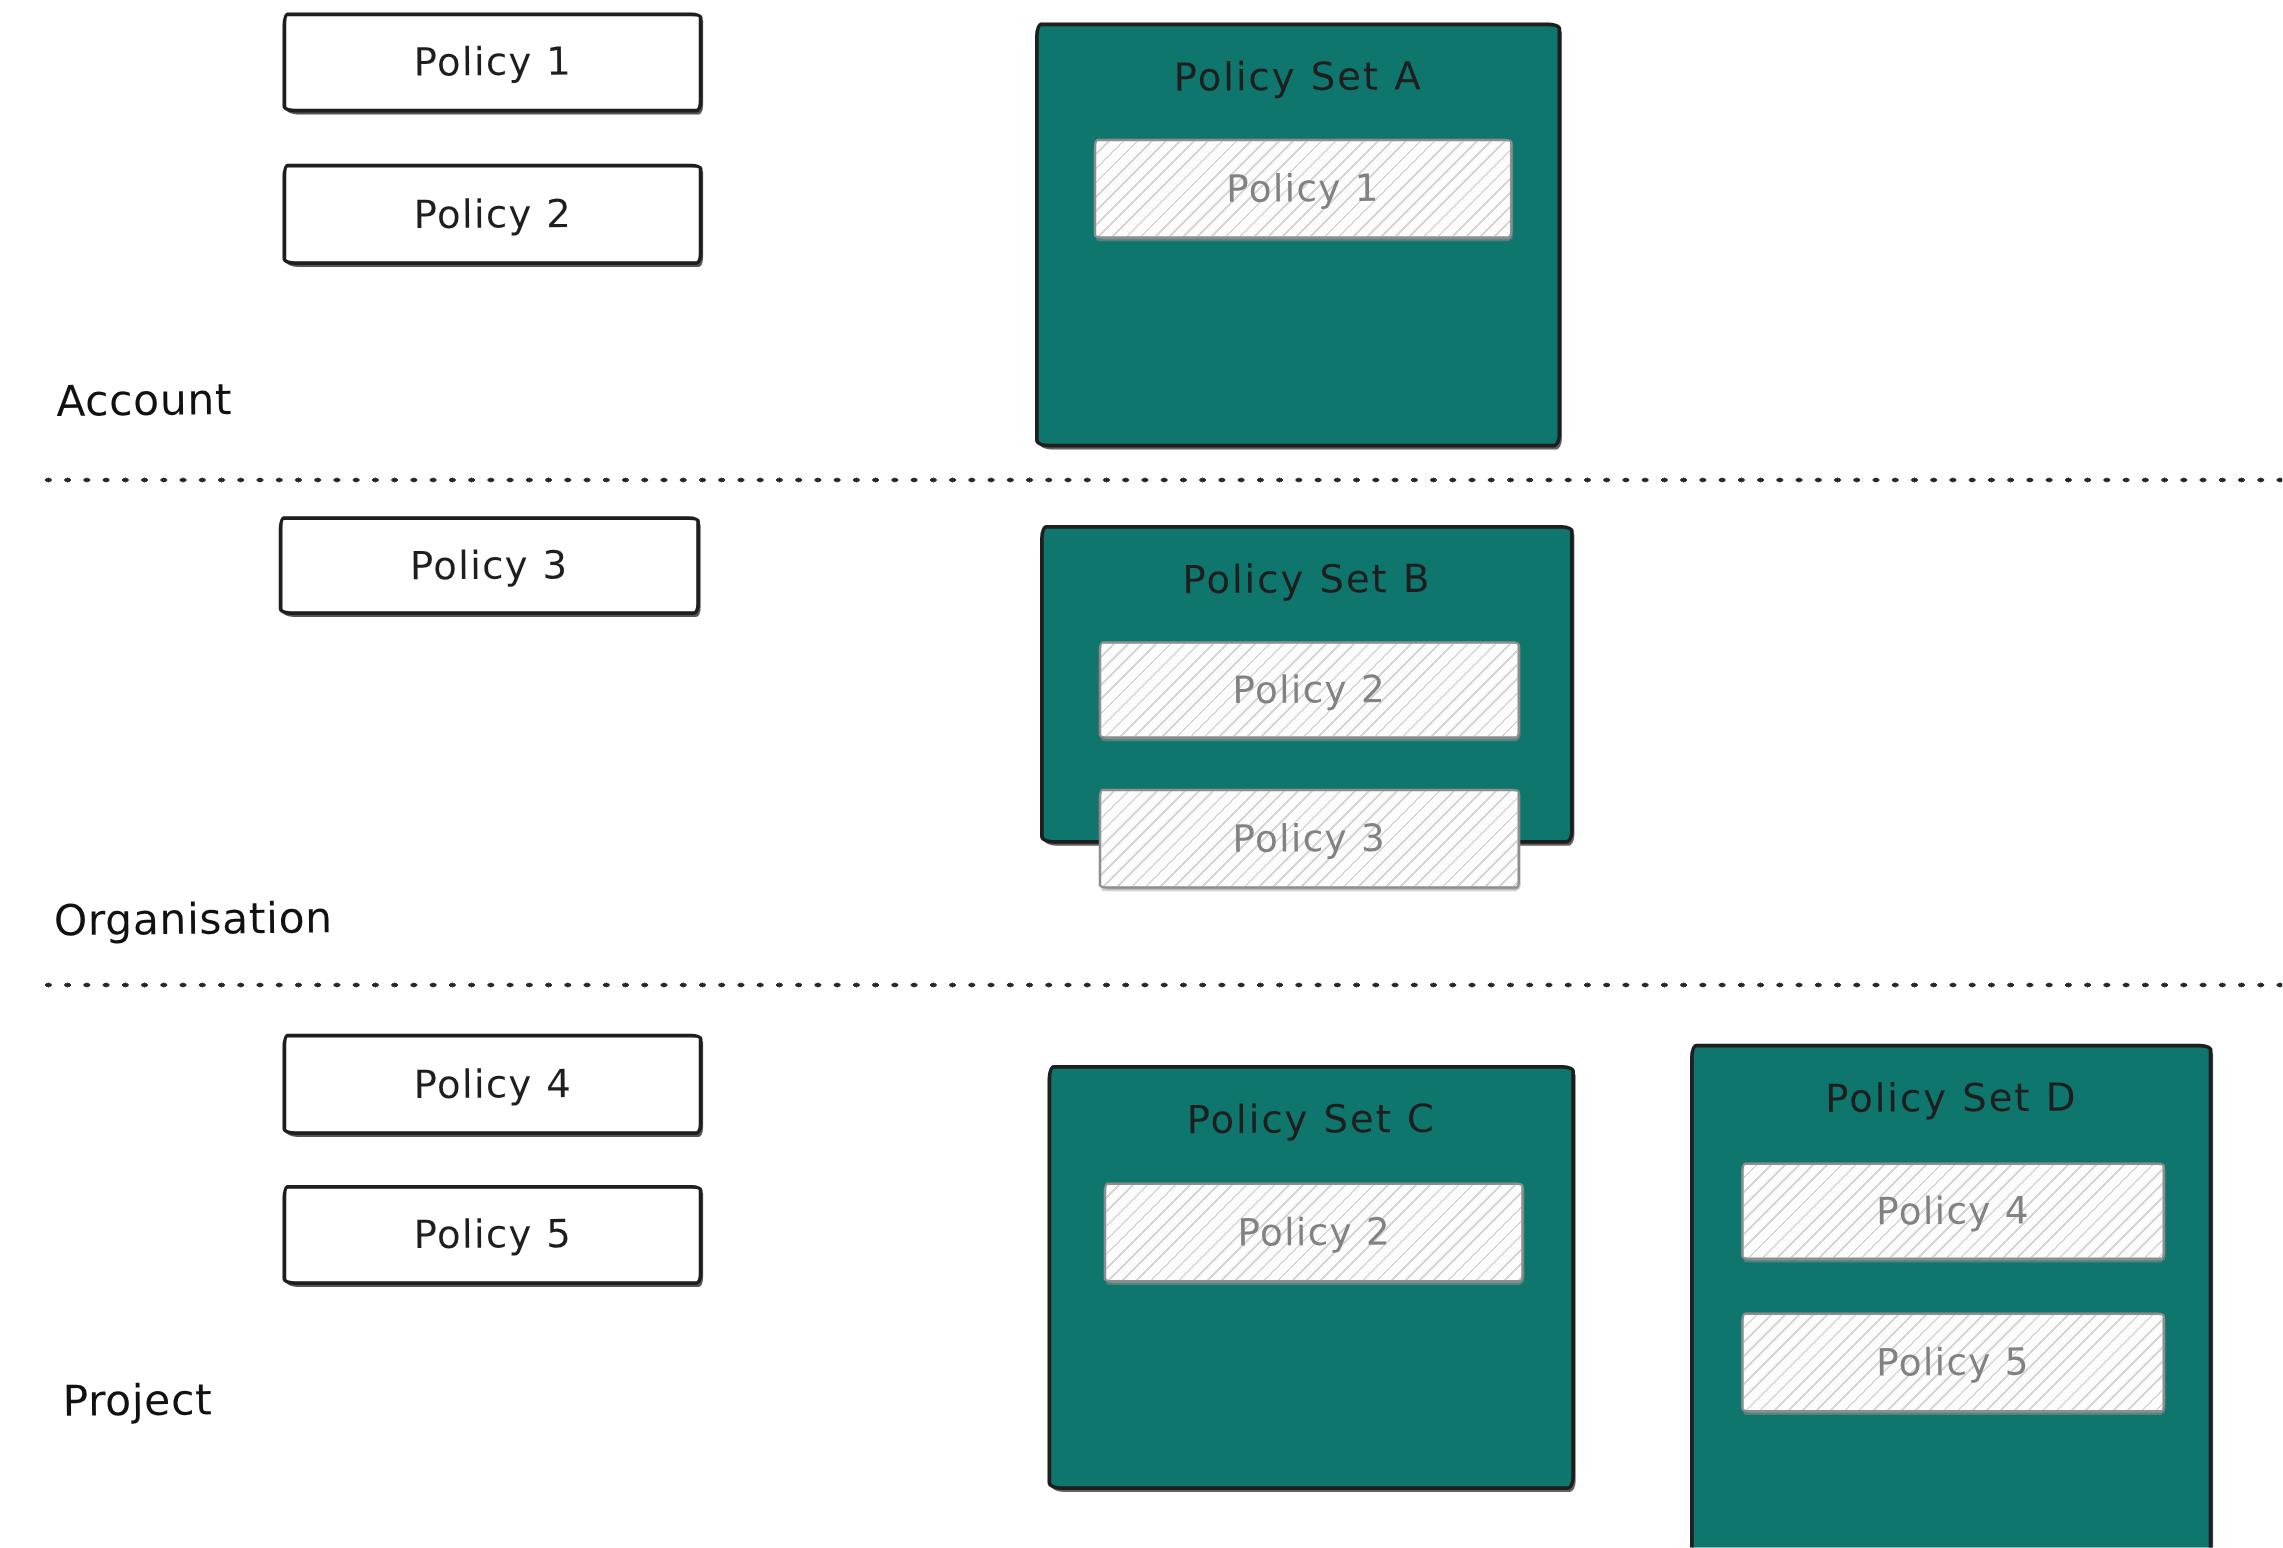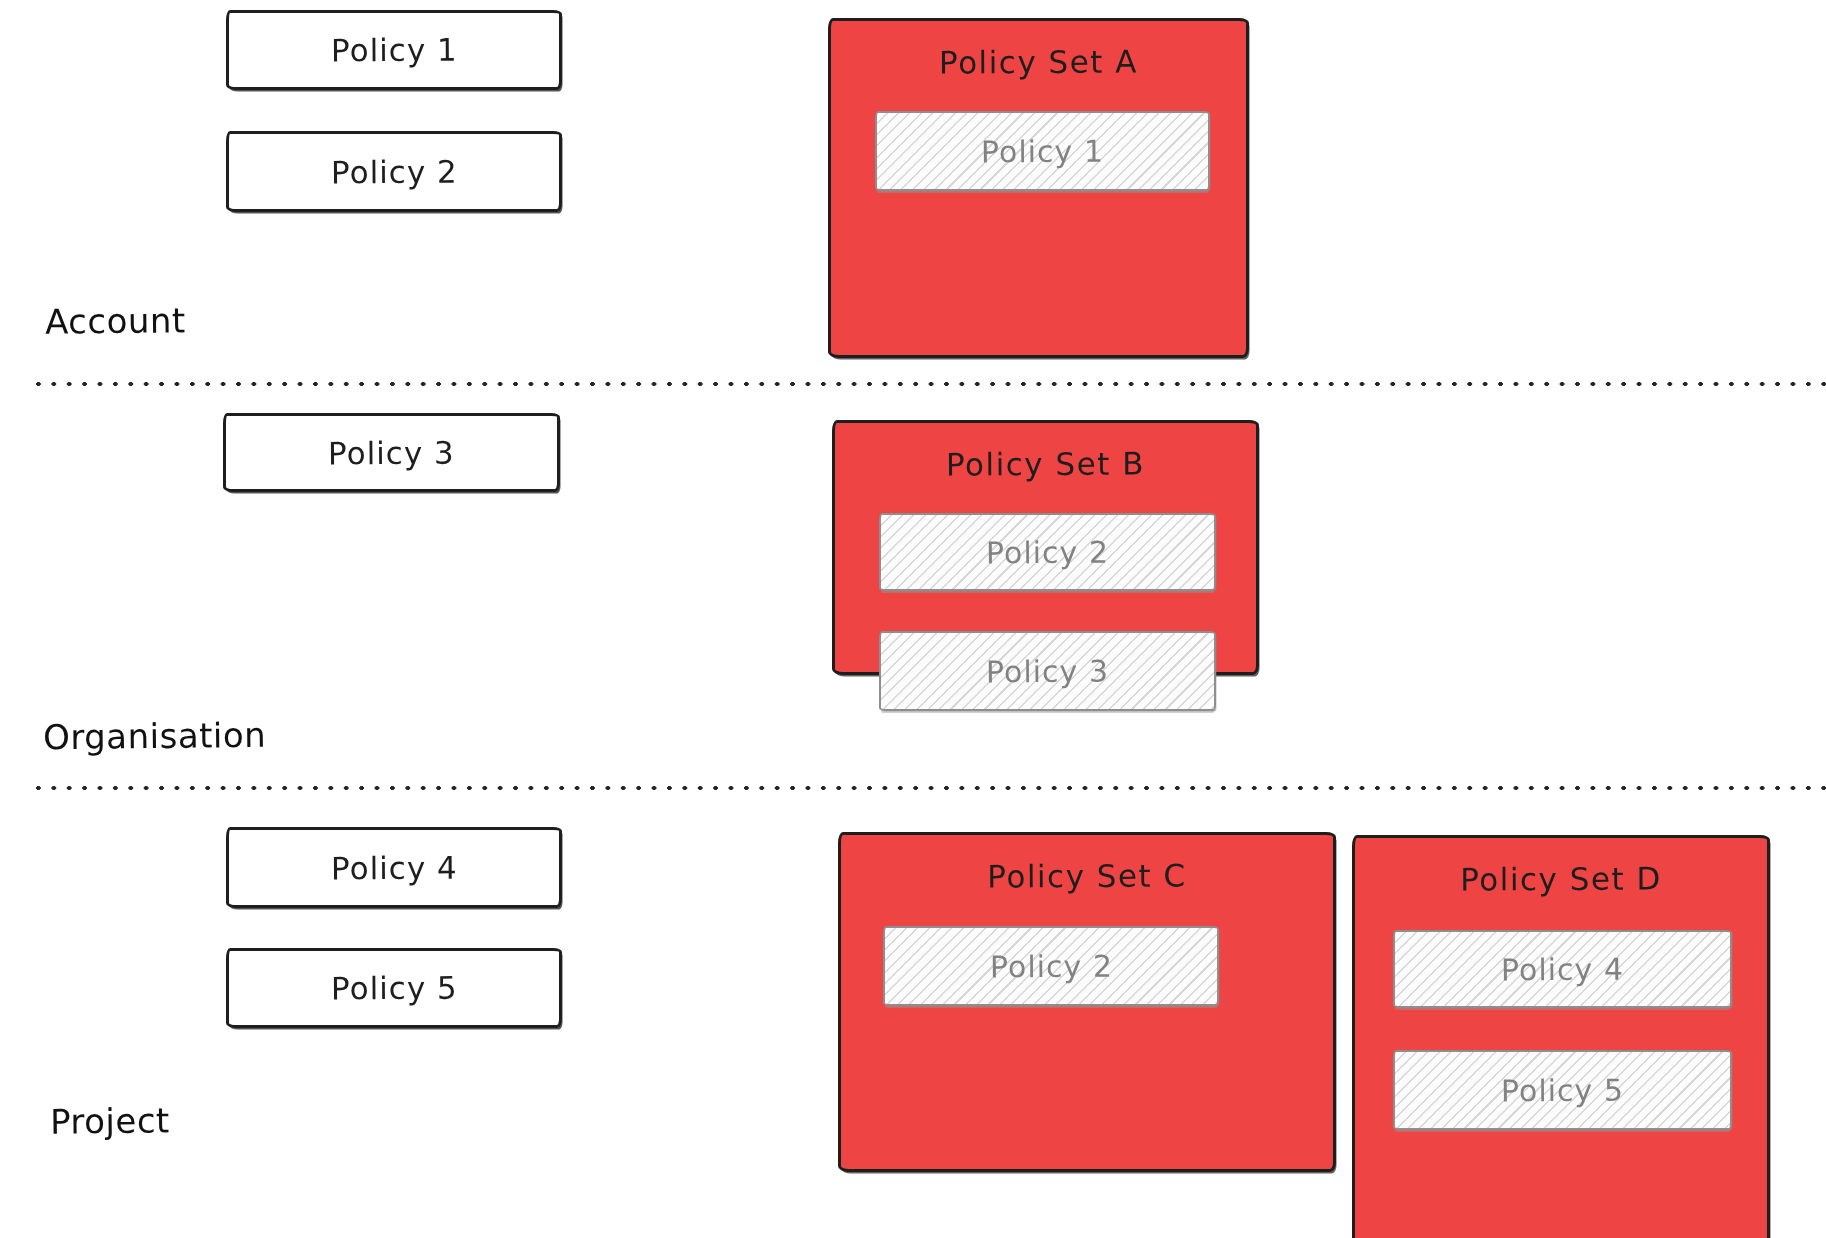--- a/index.html
+++ b/index.html
@@ -18,21 +18,21 @@
     border-radius:4px 9px 5px 10px / 10px 4px 9px 5px;
     box-shadow:2px 3px 0 -1.5px rgba(30,30,30,.75);
     display:flex;align-items:center;justify-content:center;
     font-size:31px;letter-spacing:1px;color:#1e1e1e;
   }
   .pbox .lbl{transform:rotate(-.4deg);}
 
   
   .pset{
     position:absolute;box-sizing:border-box;
-    background:#ef4444;
+    background:#0f766e;
     border:3.5px solid #1e1e1e;
     border-radius:5px 10px 6px 11px / 11px 5px 10px 6px;
     box-shadow:2px 3px 0 -1.5px rgba(30,30,30,.7);
   }
   .pset-title{
     position:absolute;left:0;right:0;top:23px;
     text-align:center;font-size:31px;letter-spacing:1.5px;
     color:#1e1e1e;transform:rotate(-.3deg);
   }
 
@@ -111,21 +111,21 @@
   <div class="divider" style="top:785px"></div>
 
   <div class="pbox" style="left:226px;top:827px;width:336px;height:81px">
     <span class="lbl">Policy 4</span>
   </div>
 
   <div class="pbox" style="left:226px;top:948px;width:336px;height:80px">
     <span class="lbl">Policy 5</span>
   </div>
 
-  <div class="pset" style="left:838px;top:832px;width:498px;height:340px">
+  <div class="pset" style="left:838px;top:852px;width:422px;height:340px">
     <div class="pset-title">Policy Set C</div>
     <div class="member" style="left:42px;top:91px;width:336px;height:80px">
       <span class="lbl">Policy 2</span>
     </div>
   </div>
 
   <div class="pset" style="left:1352px;top:835px;width:418px;height:414px">
     <div class="pset-title">Policy Set D</div>
     <div class="member" style="left:38px;top:92px;width:339px;height:78px">
       <span class="lbl">Policy 4</span>

